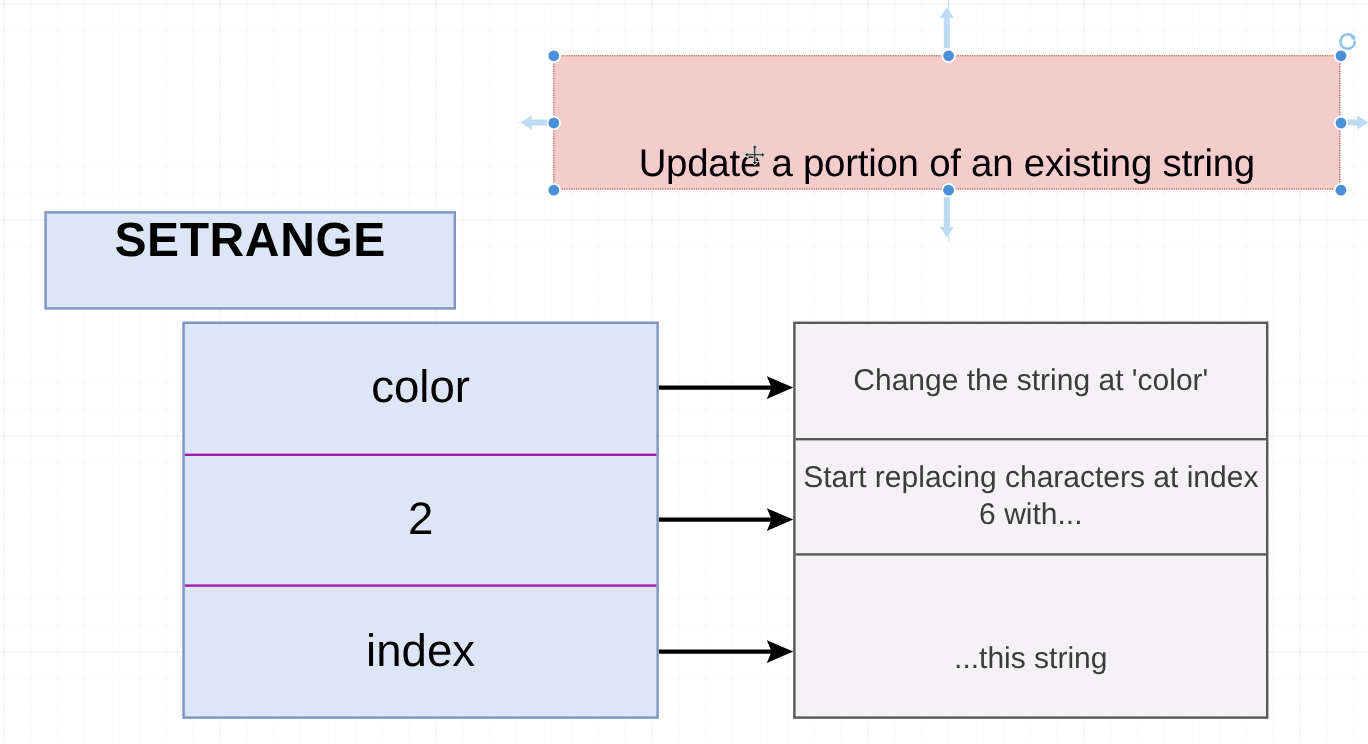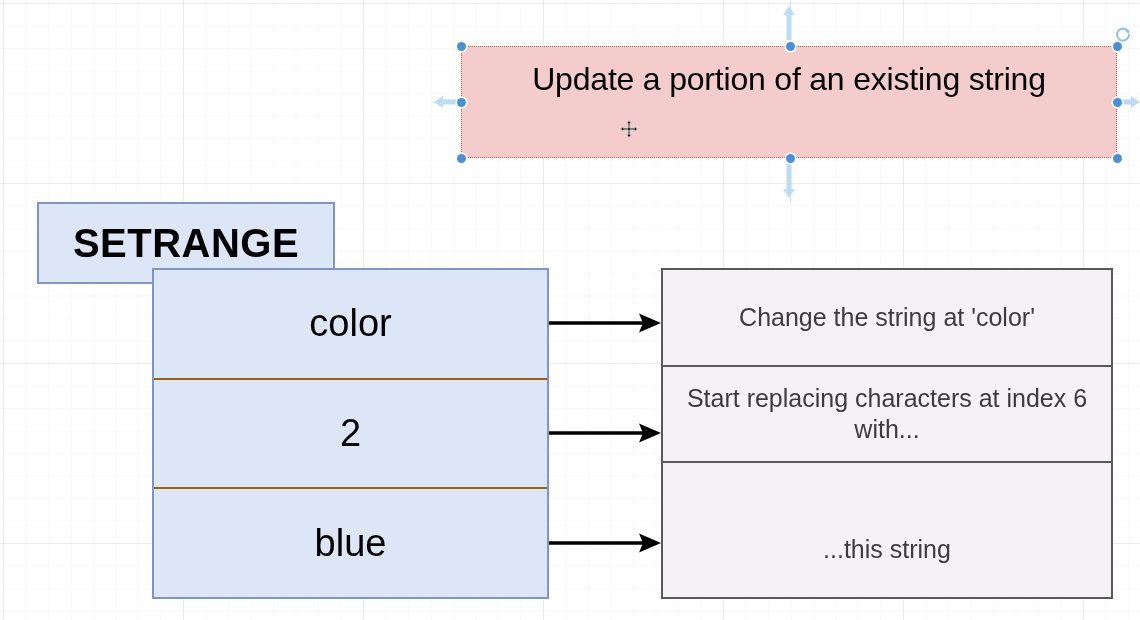--- a/index.html
+++ b/index.html
@@ -35,23 +35,23 @@
   #title-box {
     position: absolute;
     left: 461px;
     top: 46px;
     width: 656px;
     height: 112px;
     box-sizing: border-box;
     background: #f4cccc;
     border: 1px dotted #b45f4d;
     display: flex;
-    align-items: flex-start;
+    align-items: flex-end;
     justify-content: center;
-    padding: 12px 18px;
+    padding: 0 18px;
   }
   #title-box .title-text {
     font-size: 32px;
     line-height: 1.28;
     color: #000000;
     text-align: center;
     letter-spacing: -0.2px;
   }
 
   
@@ -112,28 +112,27 @@
     width: 18px;
     height: 18px;
     z-index: 25;
   }
   #move-cursor svg { display: block; }
 
   
   #setrange-box {
     position: absolute;
     left: 37px;
-    top: 202px;
-    width: 298px;
+    top: 176px;
+    width: 343px;
     height: 82px;
     box-sizing: border-box;
     background: #dce6f7;
     border: 2px solid #7f96c4;
     display: flex;
-    align-items: center;
     justify-content: center;
   }
   #setrange-box .setrange-text {
     font-size: 40px;
     font-weight: bold;
     color: #000000;
     letter-spacing: 0.5px;
   }
 
   
@@ -147,37 +146,37 @@
     background: #dce6f7;
     border: 2px solid #7f96c4;
     display: flex;
     flex-direction: column;
   }
   #param-table .param-row {
     flex: 1 1 0;
     display: flex;
     align-items: center;
     justify-content: center;
-    border-bottom: 2px solid #a16207;
+    border-bottom: 2px solid #a21caf;
     box-sizing: border-box;
   }
   #param-table .param-row:last-child {
     border-bottom: none;
   }
   #param-table .param-row .param-text {
     font-size: 38px;
     color: #000000;
   }
 
   
   #desc-table {
     position: absolute;
     left: 661px;
     top: 268px;
-    width: 452px;
+    width: 396px;
     height: 331px;
     box-sizing: border-box;
     background: #f4f2f5;
     border: 2px solid #595959;
     display: flex;
     flex-direction: column;
   }
   #desc-table .desc-row {
     flex: 1 1 0;
     display: flex;
@@ -273,21 +272,21 @@
   </div>
 
   <div id="param-table">
     <div class="param-row">
       <span class="param-text">color</span>
     </div>
     <div class="param-row">
       <span class="param-text">2</span>
     </div>
     <div class="param-row">
-      <span class="param-text">blue</span>
+      <span class="param-text">index</span>
     </div>
   </div>
 
   <div class="connector conn-1">
     <svg width="112" height="24" viewBox="0 0 112 24">
       <line x1="0" y1="12" x2="96" y2="12" stroke="#000000" stroke-width="3.5"></line>
       <path d="M112 12 L90 2.5 L94 12 L90 21.5 Z" fill="#000000"></path>
     </svg>
   </div>
   <div class="connector conn-2">

